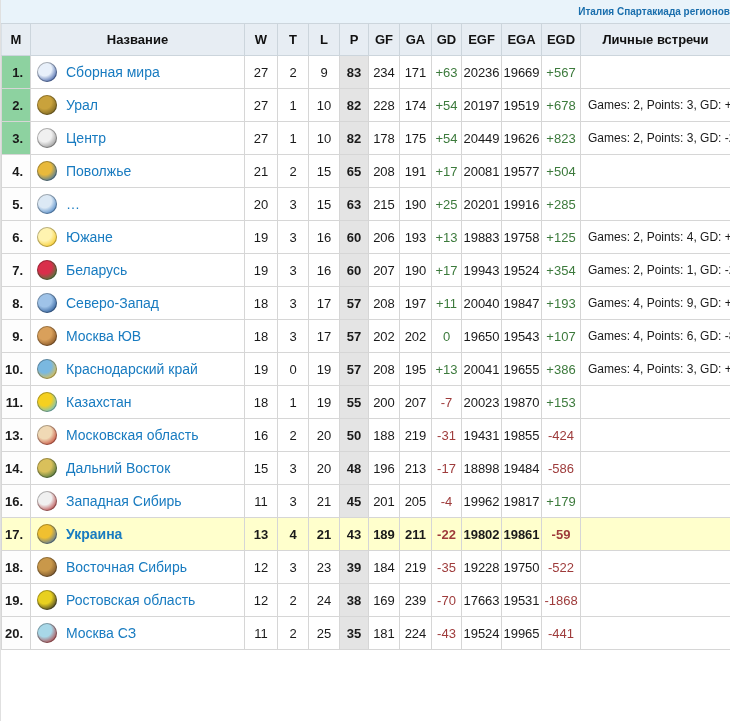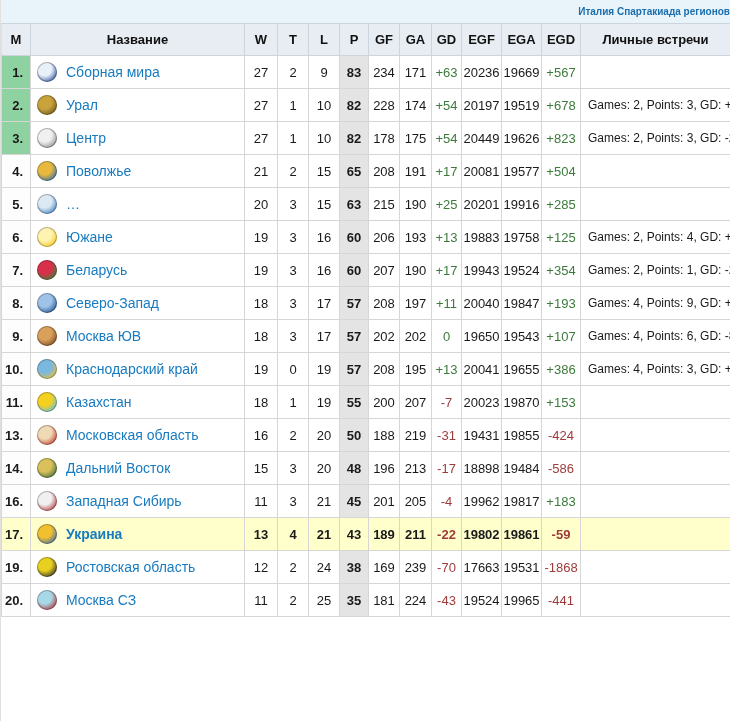--- a/index.html
+++ b/index.html
@@ -348,21 +348,21 @@
           </td>
           <td>11</td>
           <td>3</td>
           <td>21</td>
           <td class="pcol">45</td>
           <td>201</td>
           <td>205</td>
           <td class="gd-neg">-4</td>
           <td>19962</td>
           <td>19817</td>
-          <td class="gd-pos">+183</td>
+          <td class="gd-pos">+179</td>
           <td class="personal"></td>
         </tr>
         <tr class="hl">
           <td class="pos">17.</td>
           <td class="team">
             <span class="team-inner">
               <span class="logo" style="background: radial-gradient(circle at 38% 35%, rgb(240, 192, 48) 0%, rgb(240, 192, 48) 38%, rgb(58, 107, 176) 85%);"></span>
               <a class="team-link" href="#">Украина</a>
             </span>
           </td>
@@ -372,20 +372,40 @@
           <td class="pcol">43</td>
           <td>189</td>
           <td>211</td>
           <td class="gd-neg">-22</td>
           <td>19802</td>
           <td>19861</td>
           <td class="gd-neg">-59</td>
           <td class="personal"></td>
         </tr>
         <tr>
+          <td class="pos">18.</td>
+          <td class="team">
+            <span class="team-inner">
+              <span class="logo" style="background: radial-gradient(circle at 38% 35%, rgb(201, 152, 74) 0%, rgb(201, 152, 74) 38%, rgb(107, 74, 42) 85%);"></span>
+              <a class="team-link" href="#">Восточная Сибирь</a>
+            </span>
+          </td>
+          <td>12</td>
+          <td>3</td>
+          <td>23</td>
+          <td class="pcol">39</td>
+          <td>184</td>
+          <td>219</td>
+          <td class="gd-neg">-35</td>
+          <td>19228</td>
+          <td>19750</td>
+          <td class="gd-neg">-522</td>
+          <td class="personal"></td>
+        </tr>
+        <tr>
           <td class="pos">19.</td>
           <td class="team">
             <span class="team-inner">
               <span class="logo" style="background: radial-gradient(circle at 38% 35%, rgb(232, 208, 32) 0%, rgb(232, 208, 32) 38%, rgb(42, 42, 42) 85%);"></span>
               <a class="team-link" href="#">Ростовская область</a>
             </span>
           </td>
           <td>12</td>
           <td>2</td>
           <td>24</td>

